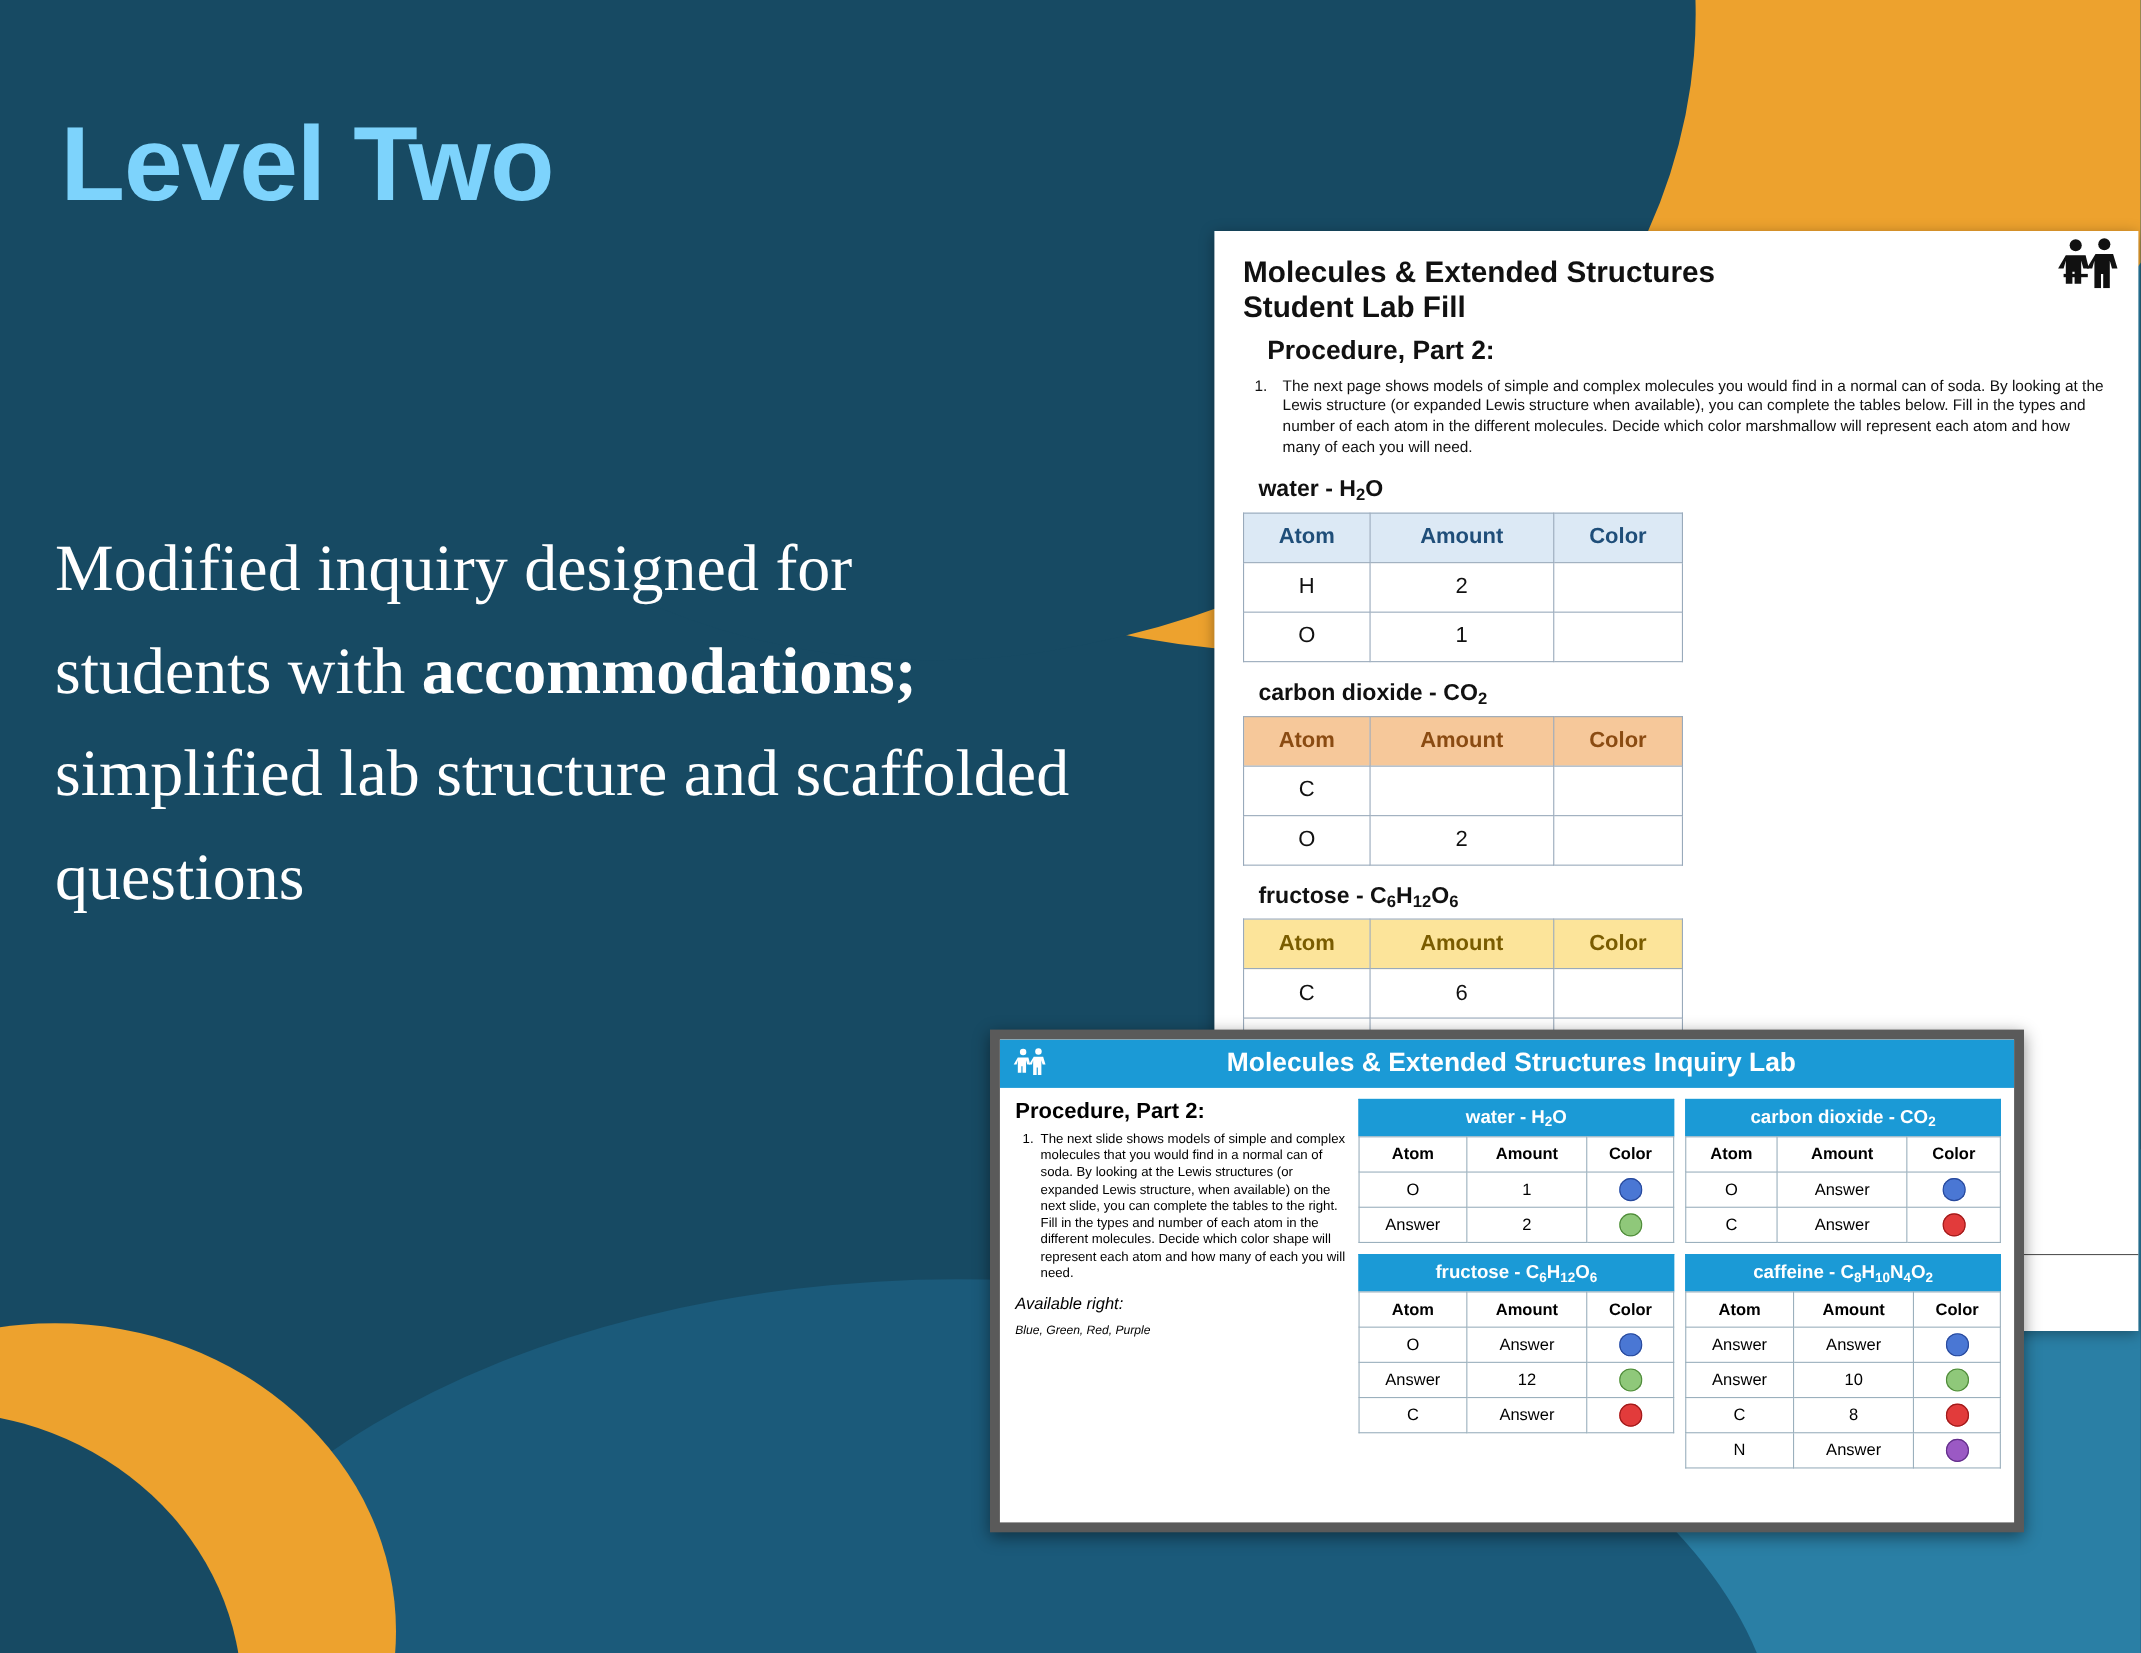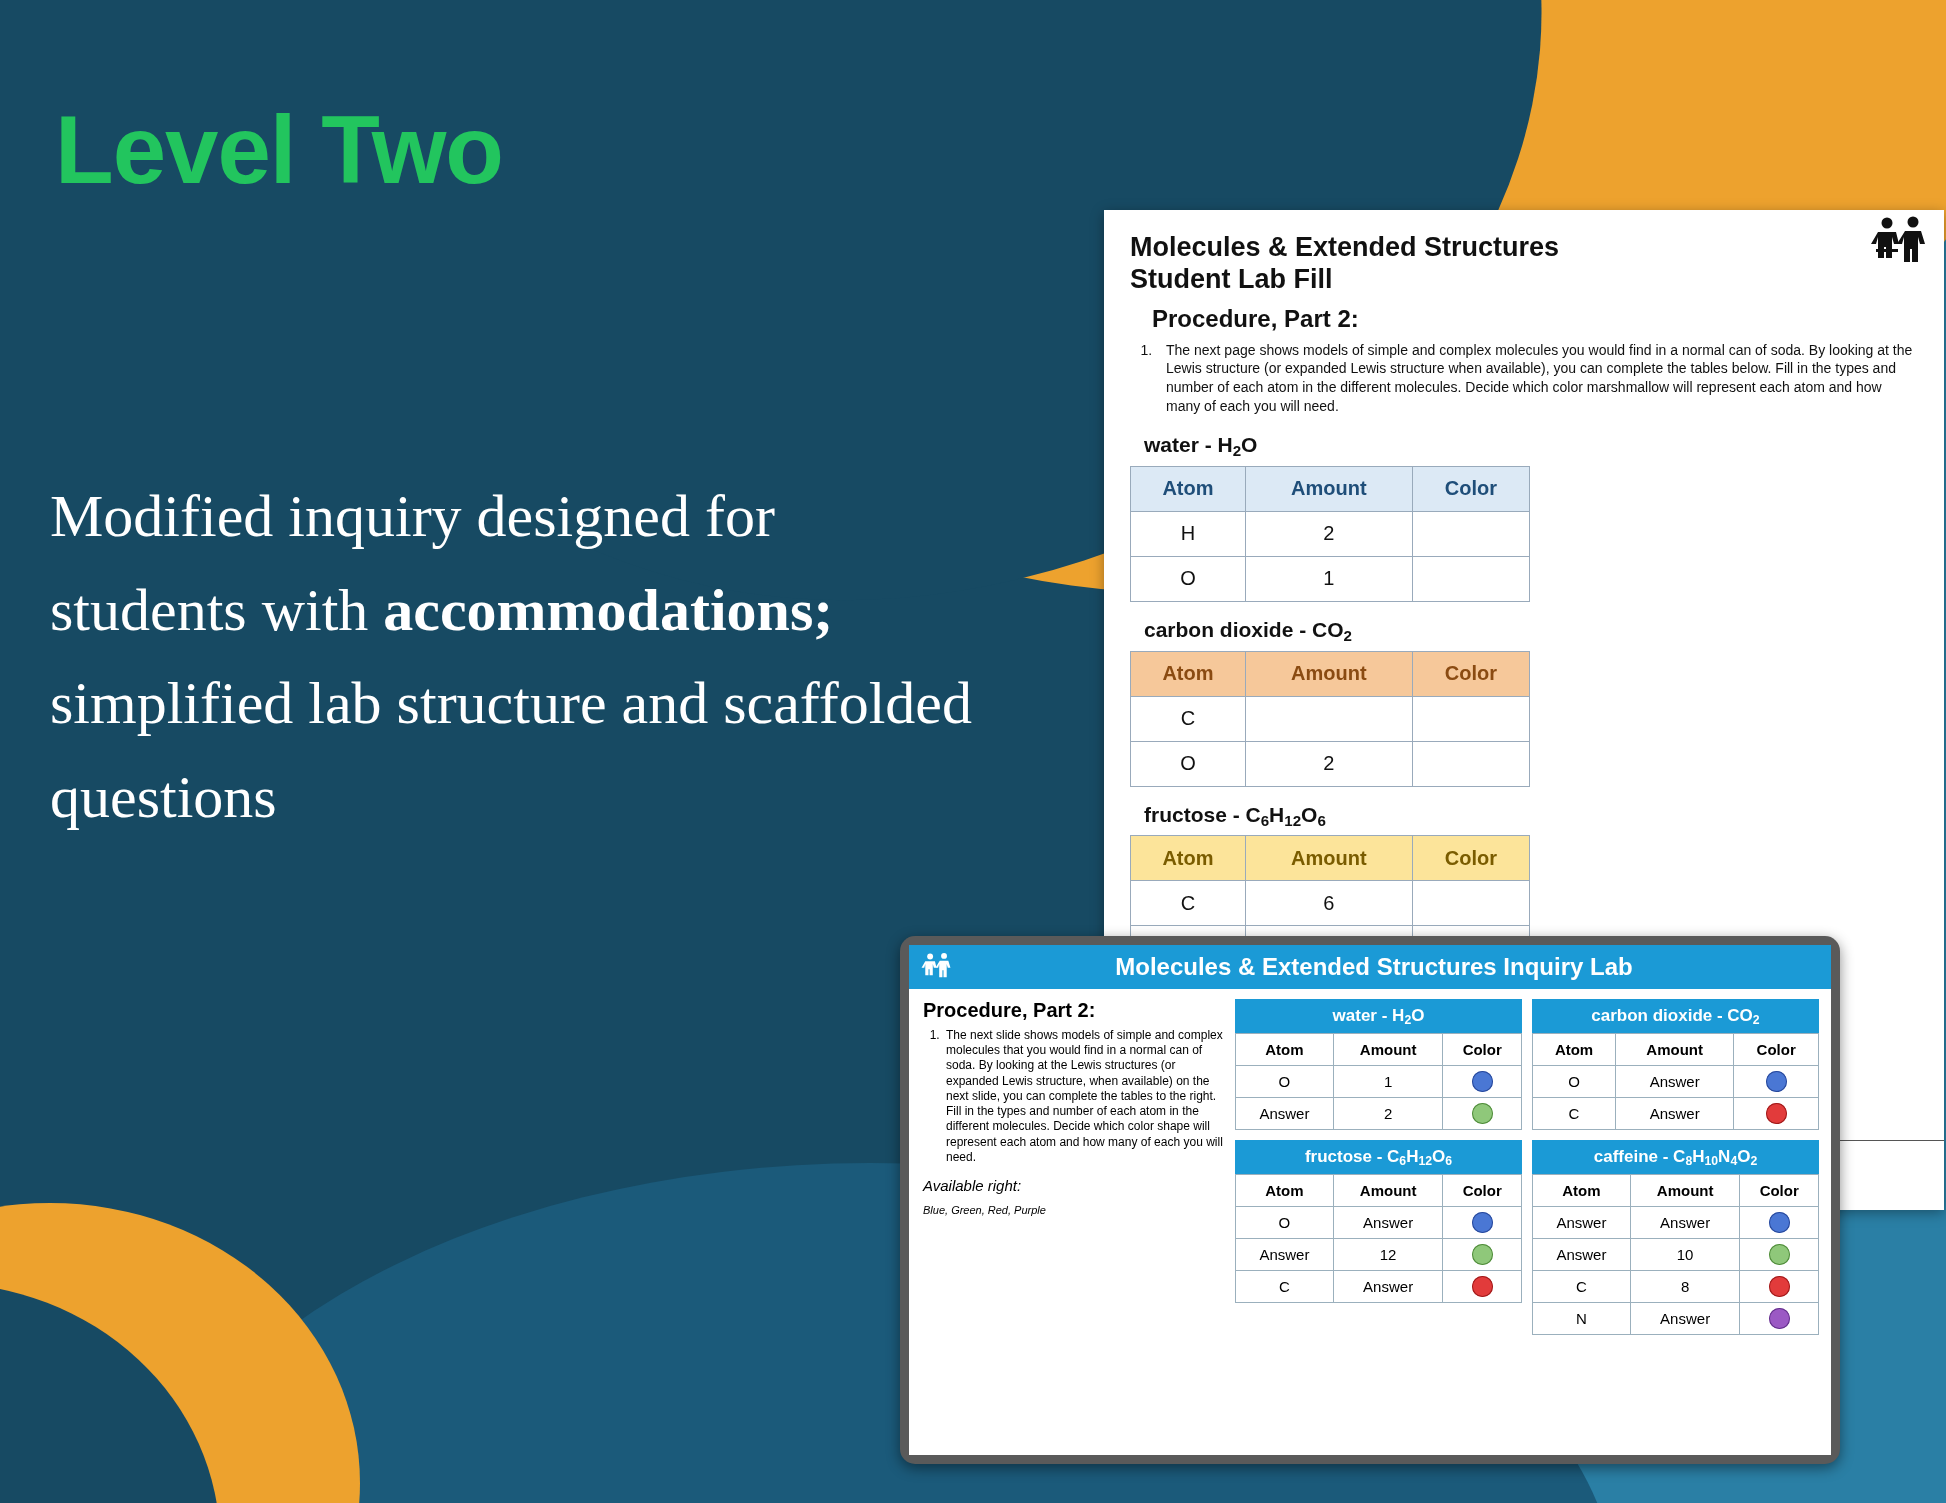--- a/index.html
+++ b/index.html
@@ -83,21 +83,21 @@
     left: 0; top: 0;
     width: 560px; height: 1180px;
     background: #174a63;
   }
 
   
   .title {
     position: absolute;
     left: 55px;
     top: 95px;
-    color: #22c55e;
+    color: #7dd3fc;
     font-size: 96px;
     font-weight: bold;
     letter-spacing: -1px;
     z-index: 5;
   }
   .body-copy {
     position: absolute;
     left: 50px;
     top: 470px;
     width: 930px;
@@ -201,27 +201,26 @@
     padding: 10px;
     box-sizing: border-box;
   }
 
   
   .doc-front {
     position: absolute;
     left: 900px;
     top: 936px;
     width: 940px;
-    height: 528px;
+    height: 457px;
     background: #5a5a5a;
     padding: 9px;
     box-sizing: border-box;
     box-shadow: 0 4px 14px rgba(0,0,0,0.45);
     z-index: 8;
-    border-radius: 15px;
   }
   .doc-front-page {
     background: #ffffff;
     width: 100%;
     height: 100%;
     box-sizing: border-box;
     position: relative;
     overflow: hidden;
   }
   .front-header {

